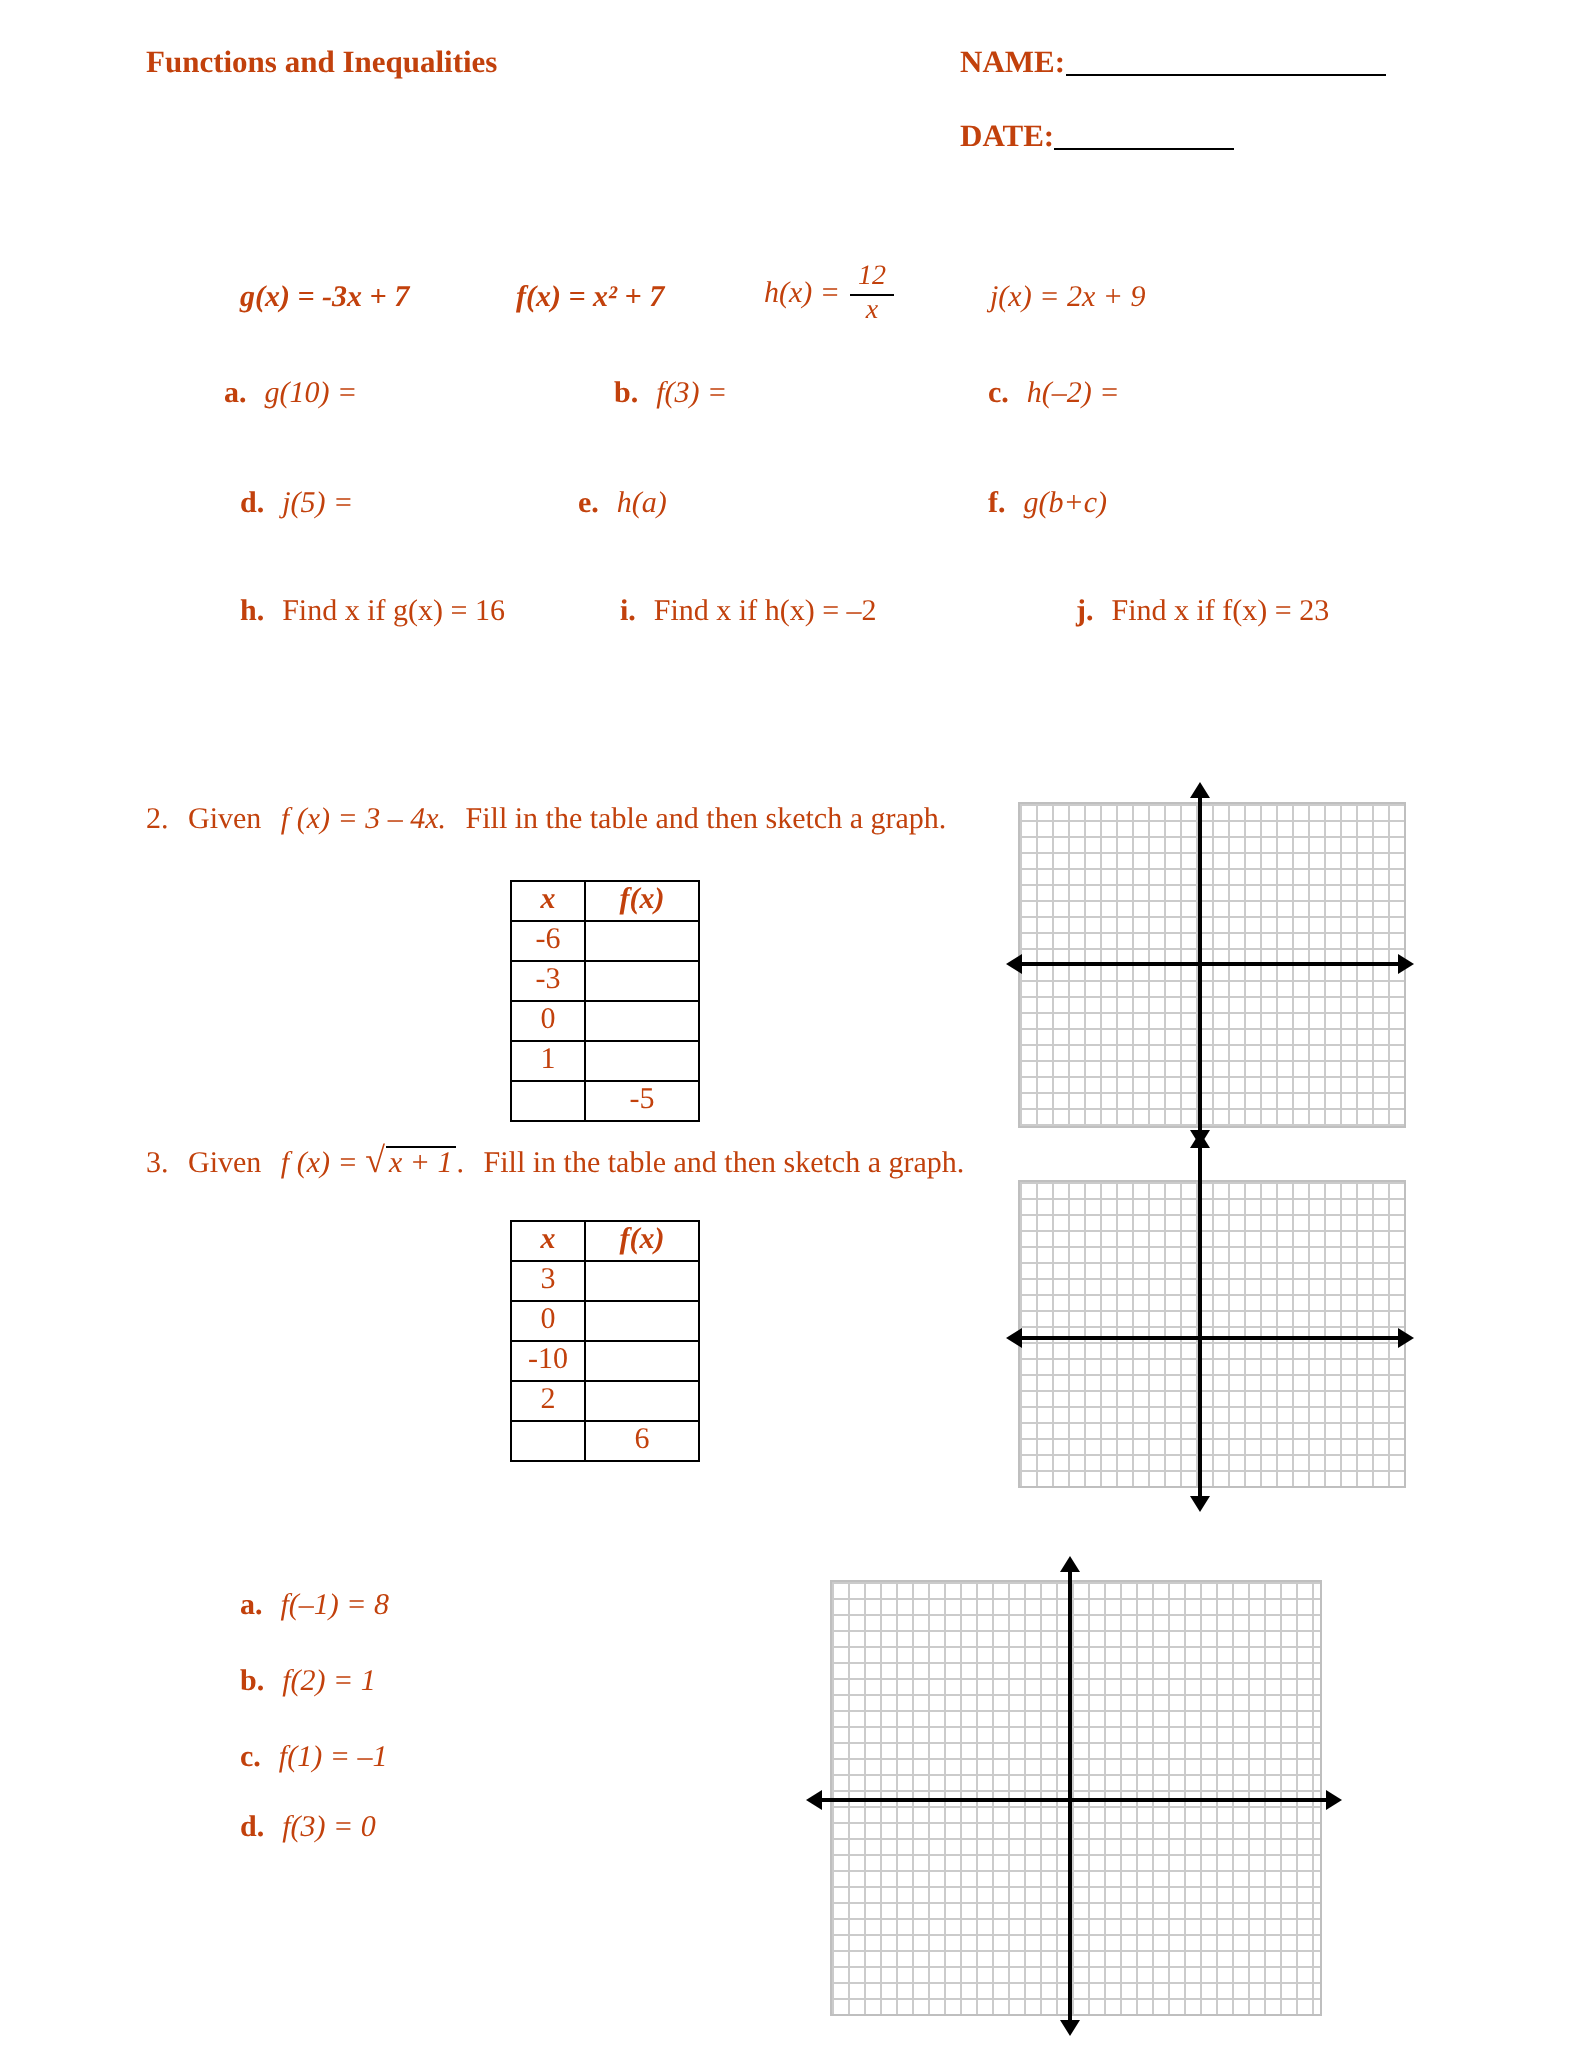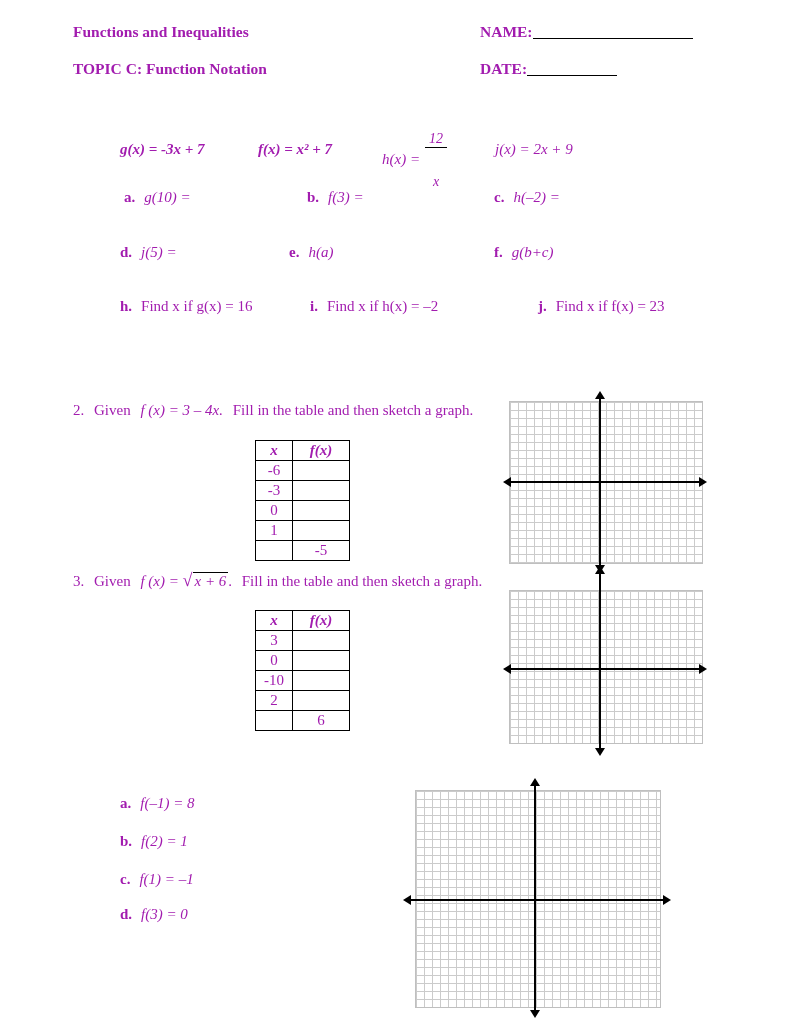--- a/index.html
+++ b/index.html
@@ -1,16 +1,16 @@
 <!DOCTYPE html>
 <html><head>
 <meta charset="utf-8">
 <style>
   html,body{margin:0;padding:0;background:#fff;}
-  .page{position:relative;width:791px;height:1024px;background:#fff;color:#a21caf;
+  .page{position:relative;width:791px;height:1024px;background:#fff;color:#c2410c;
         font-family:"Liberation Serif",serif;font-size:15px;}
   .abs{position:absolute;}
   .b{font-weight:bold;}
   .i{font-style:italic;}
   .blank{display:inline-block;border-bottom:1.6px solid #000;height:14px;vertical-align:-2px;}
   .plabel{font-weight:bold;margin-right:9px;}
   .pexpr{font-style:italic;}
   .roman{font-style:normal;}
   .wtable{border-collapse:collapse;text-align:center;}
   .wtable td{border:1px solid #000;padding:0 2px;height:19px;font-size:15px;}
@@ -23,52 +23,51 @@
                          linear-gradient(to bottom,#cbcbcb 1px,transparent 1px);
         background-size:8px 8px;}
   .axv{position:absolute;width:2px;background:#000;}
   .axh{position:absolute;height:2px;background:#000;}
   .aru,.ard,.arl,.arr{position:absolute;width:0;height:0;}
   .aru{border-left:5px solid transparent;border-right:5px solid transparent;border-bottom:8px solid #000;}
   .ard{border-left:5px solid transparent;border-right:5px solid transparent;border-top:8px solid #000;}
   .arl{border-top:5px solid transparent;border-bottom:5px solid transparent;border-right:8px solid #000;}
   .arr{border-top:5px solid transparent;border-bottom:5px solid transparent;border-left:8px solid #000;}
   .frac{display:inline-flex;flex-direction:column;align-items:center;vertical-align:middle;
-        line-height:1.15;font-size:14px;margin-left:5px;font-style:italic;gap:26px;}
+        line-height:1.15;font-size:14px;margin-left:5px;font-style:italic;}
   .frac .num{border-bottom:1.2px solid #000;padding:0 4px;}
   .sq{font-size:18px;font-style:normal;}
   .rad{border-top:1.3px solid #000;padding:0 2px;font-style:italic;}
   .hdr{font-weight:bold;font-size:15.5px;}
 </style>
 </head>
 <body>
 
 <div class="page">
 
   <div class="abs hdr" style="left:73px;top:23px">Functions and Inequalities</div>
   <div class="abs" style="left:480px;top:23px">
     <span class="hdr">NAME:</span><span class="blank" style="width:160px"></span>
   </div>
-  <div class="abs hdr" style="left:73px;top:60px">TOPIC C: Function Notation</div>
   <div class="abs" style="left:480px;top:60px">
     <span class="hdr">DATE:</span><span class="blank" style="width:90px"></span>
   </div>
 
 
   <div class="abs b i" style="left:120px;top:141px">g(x) = -3x + 7</div>
   <div class="abs b i" style="left:258px;top:141px">f(x) = x² + 7</div>
   <div class="abs" style="left:382px;top:131px">
     <span class="i">h(x) =</span><span class="frac">
         <span class="num">12</span>
         <span class="den">x</span>
       </span>
   </div>
   <div class="abs i" style="left:495px;top:141px">j(x) = 2x + 9</div>
 
-  <div class="abs" style="left:124px;top:189px"><span class="plabel">a.</span><span class="pexpr">g(10) =</span></div>
+  <div class="abs" style="left:112px;top:189px"><span class="plabel">a.</span><span class="pexpr">g(10) =</span></div>
   <div class="abs" style="left:307px;top:189px"><span class="plabel">b.</span><span class="pexpr">f(3) =</span></div>
   <div class="abs" style="left:494px;top:189px"><span class="plabel">c.</span><span class="pexpr">h(–2) =</span></div>
 
   <div class="abs" style="left:120px;top:244px"><span class="plabel">d.</span><span class="pexpr">j(5) =</span></div>
   <div class="abs" style="left:289px;top:244px"><span class="plabel">e.</span><span class="pexpr">h(a)</span></div>
   <div class="abs" style="left:494px;top:244px"><span class="plabel">f.</span><span class="pexpr">g(b+c)</span></div>
 
   <div class="abs" style="left:120px;top:298px"><span class="plabel">h.</span><span class="pexpr roman">Find x if g(x) = 16</span></div>
   <div class="abs" style="left:310px;top:298px"><span class="plabel">i.</span><span class="pexpr roman">Find x if h(x) = –2</span></div>
   <div class="abs" style="left:538px;top:298px"><span class="plabel">j.</span><span class="pexpr roman">Find x if f(x) = 23</span></div>
@@ -116,21 +115,21 @@
     <span class="ard" style="left:92px;bottom:0"></span>
     <div class="axh" style="top:90px;left:7px;width:190px"></div>
     <span class="arl" style="left:0;top:86px"></span>
     <span class="arr" style="right:0;top:86px"></span>
   </div>
 
   <div class="abs" style="left:73px;top:570px">
     <span>3.</span>
     <span style="margin-left:6px">Given</span>
     <span class="i" style="margin-left:6px">f (x) =</span>
-    <span class="sq">√</span><span class="rad">x + 6</span><span>.</span>
+    <span class="sq">√</span><span class="rad">x + 1</span><span>.</span>
     <span style="margin-left:6px">Fill in the table and then sketch a graph.</span>
   </div>
 
   <table class="wtable abs" style="left:255px;top:610px">
     <tbody>
         <tr>
       <td class="c1 hd">x</td>
       <td class="c2 hd">f(x)</td>
     </tr>
     <tr>

